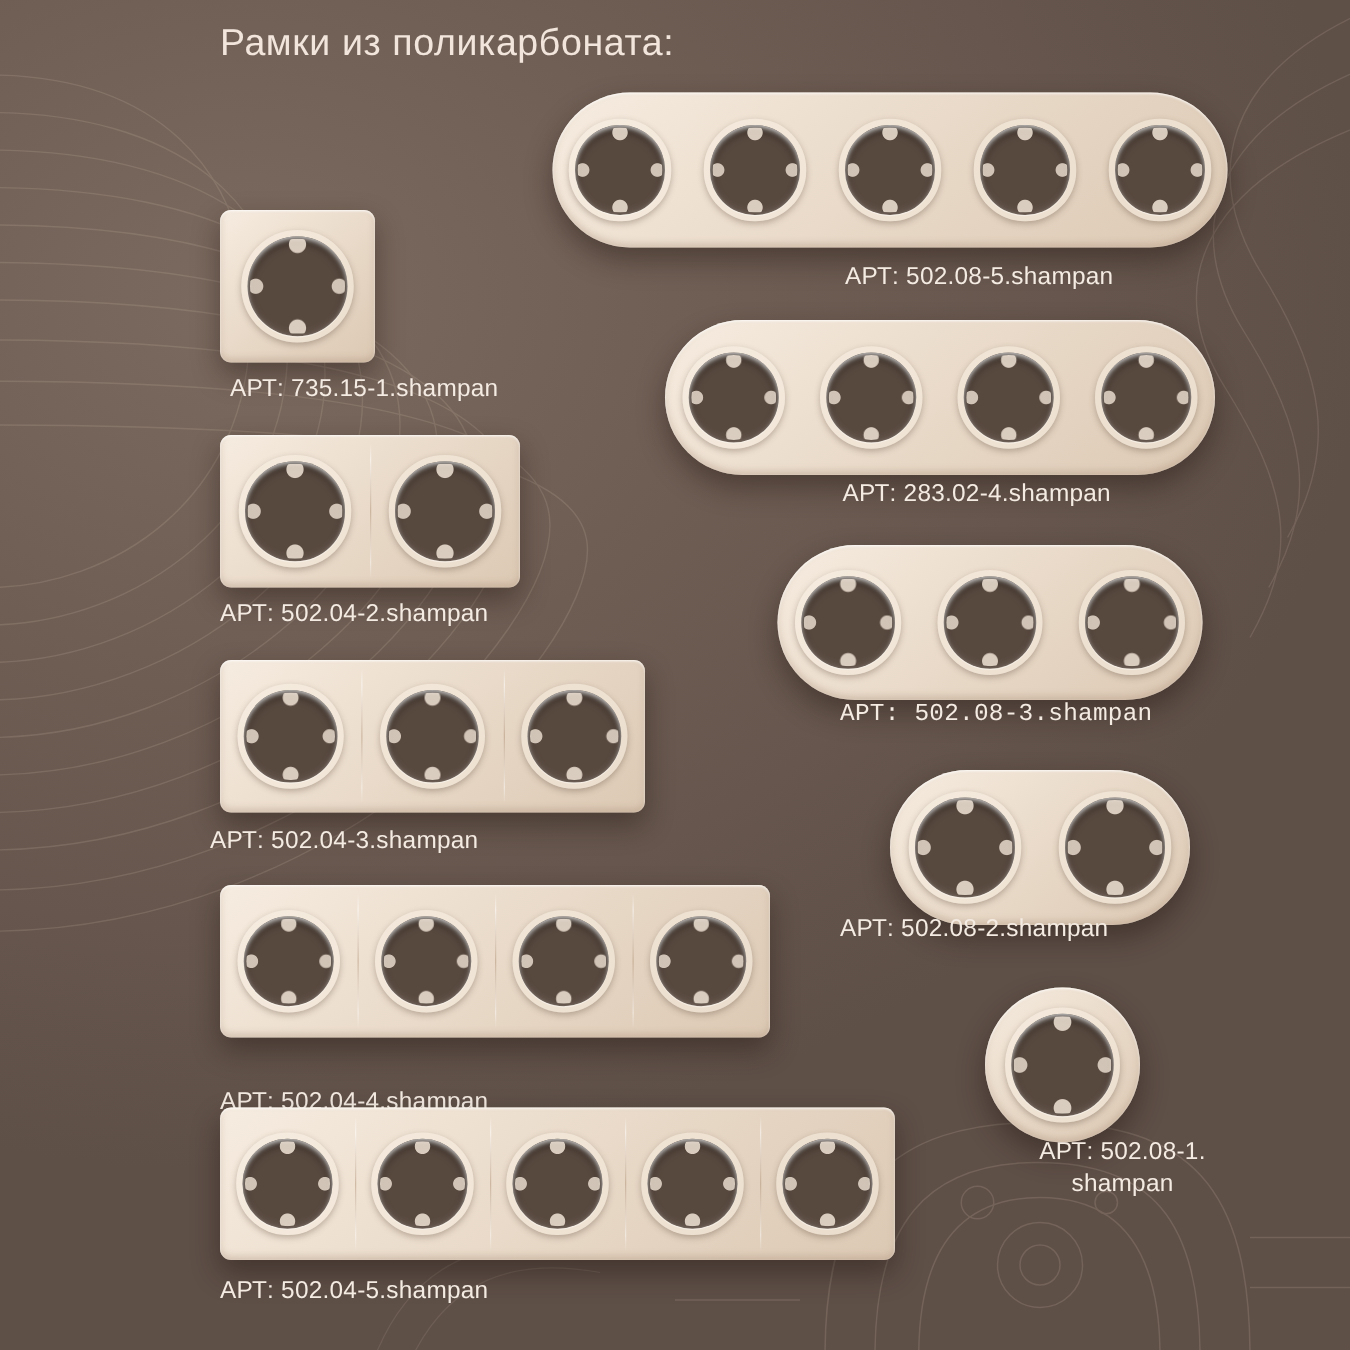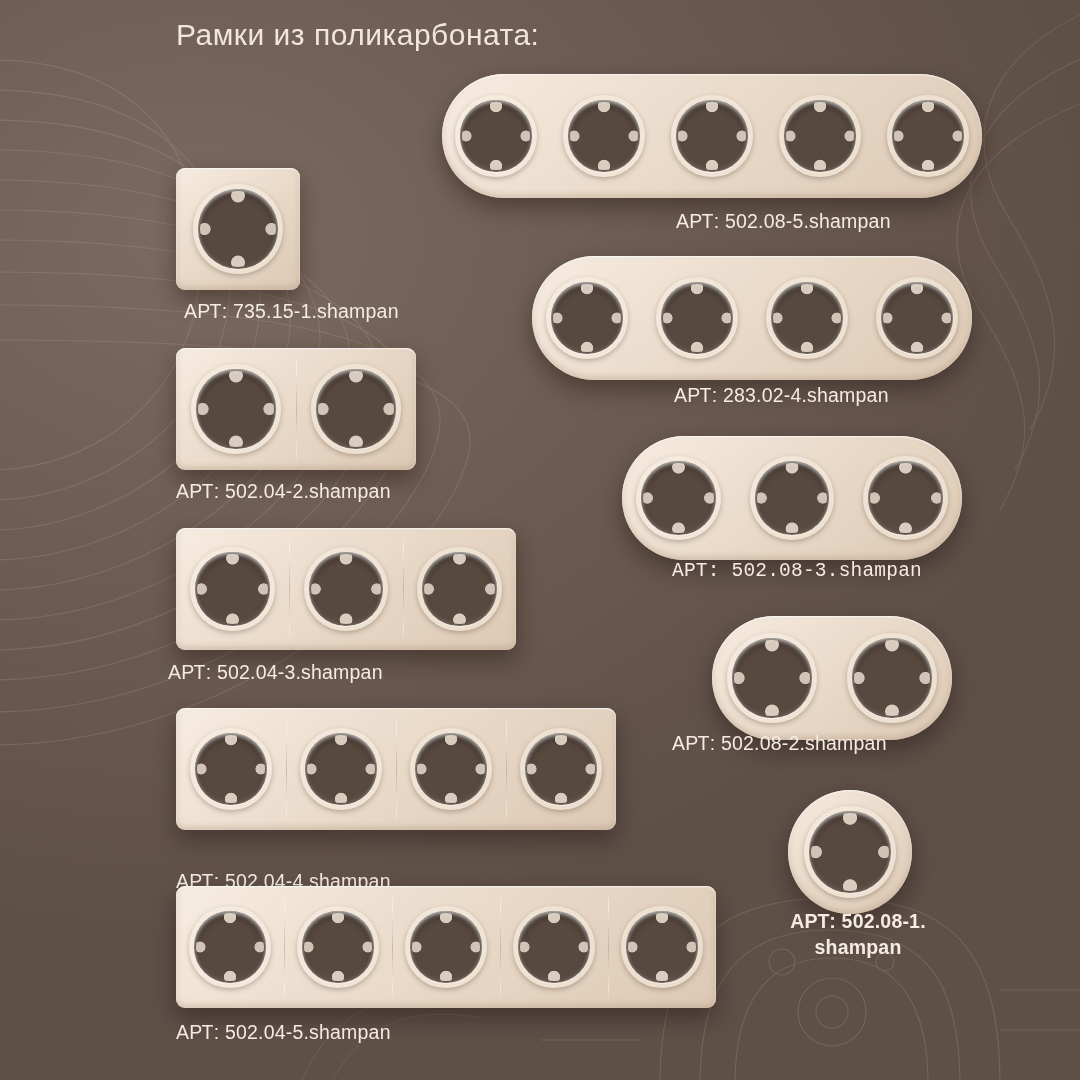--- a/index.html
+++ b/index.html
@@ -228,17 +228,17 @@
       </div>
       <div class="caption" style="left: 672px; top: 558px; font-family: Liberation Mono, monospace;">АРТ: 502.08-3.shampan</div>
       <div class="frame pill" style="left: 712px; top: 616px; width: 240px; height: 124px;">
         <div class="hole" style="width: 79.2px; height: 79.2px; left: 20.4px; top: 22.4px;"></div>
         <div class="hole" style="width: 79.2px; height: 79.2px; left: 140.4px; top: 22.4px;"></div>
       </div>
       <div class="caption" style="left: 672px; top: 730px;">АРТ: 502.08-2.shampan</div>
       <div class="frame pill" style="left: 788px; top: 790px; width: 124px; height: 124px;">
         <div class="hole" style="width: 81.84px; height: 81.84px; left: 21.08px; top: 21.08px;"></div>
       </div>
-      <div class="caption center" style="left: 768px; top: 908px; width: 180px; font-weight: bold;">АРТ: 502.08-1.
+      <div class="caption center" style="left: 808px; top: 908px; width: 180px;">АРТ: 502.08-1.
 shampan</div>
     </div>
 
 </div>
 
 </body></html>

